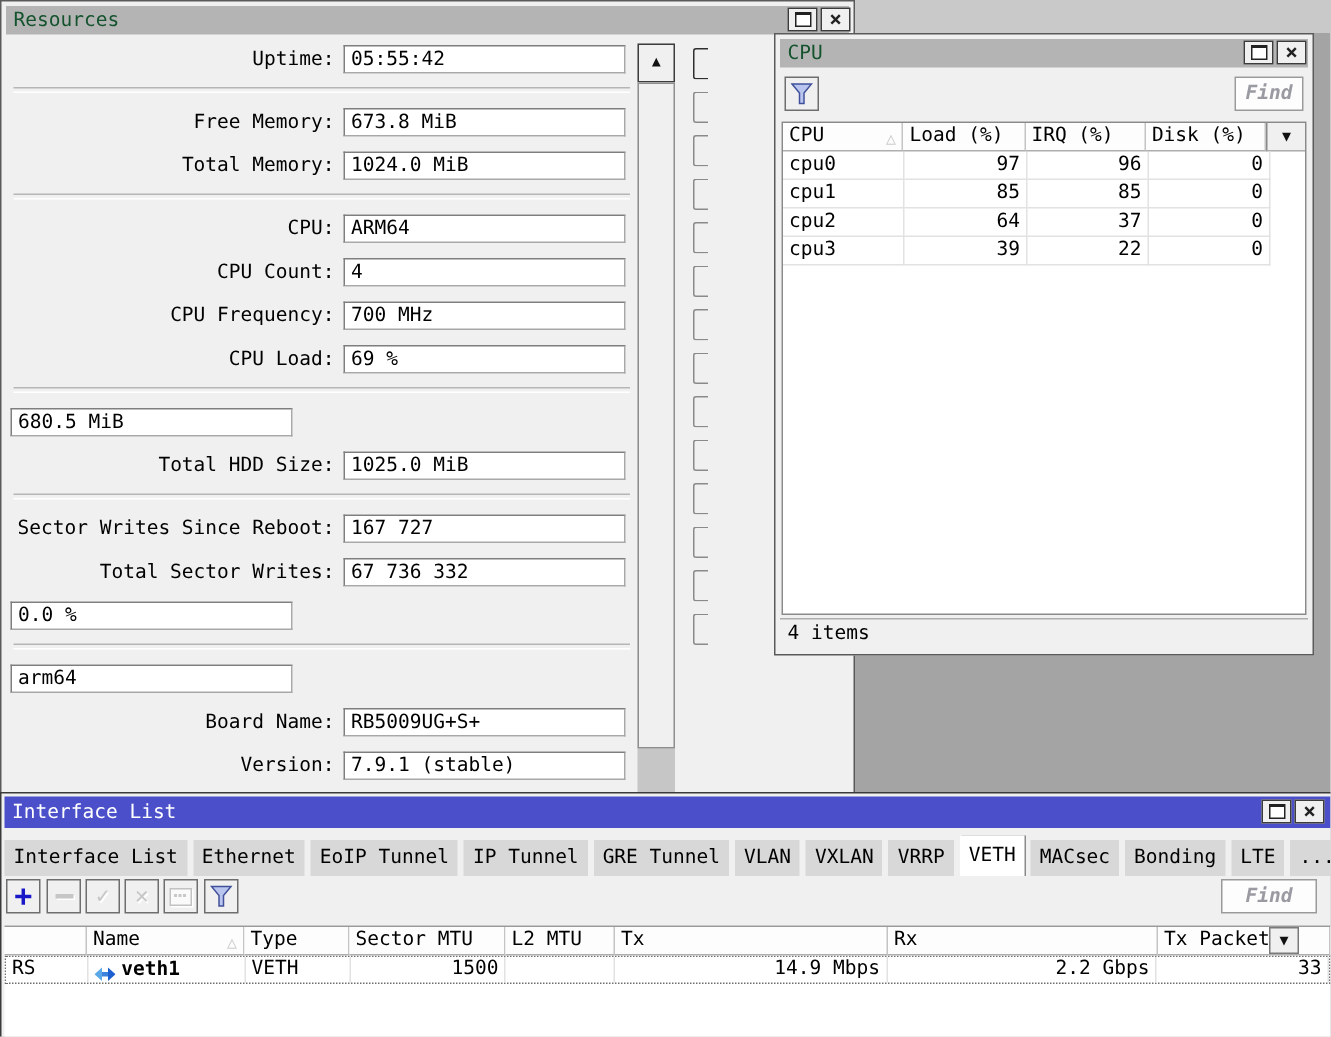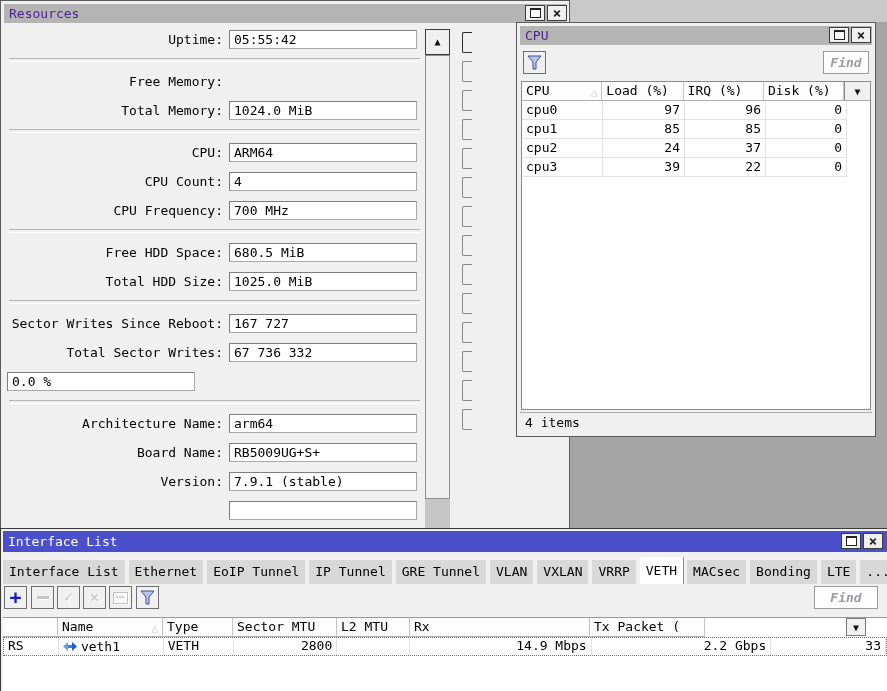--- a/index.html
+++ b/index.html
@@ -8,21 +8,21 @@
     background:#a4a4a4;
     font-family:"DejaVu Sans Mono","Liberation Mono",monospace;
     font-size:13px;color:#000;
     -webkit-font-smoothing:none;
   }
   .top-strip{position:absolute;left:560px;top:0;width:327px;height:22px;background:#c9c9c9;}
 
   
   .win{position:absolute;box-sizing:border-box;background:#f0f0f0;border:1px solid #5a5a5a;}
   .titlebar{position:absolute;left:3px;right:3px;top:3px;height:19px;line-height:19px;
-            padding-left:5px;color:#4c1d95;overflow:hidden;}
+            padding-left:5px;color:#14532d;overflow:hidden;}
   .titlebar.gray{background:#b4b4b4;}
   .titlebar.blue{color:#fff;}
   .tbtns{position:absolute;top:1px;right:1px;display:flex;gap:2px;}
   .tbtn{width:20px;height:16px;background:#f0f0f0;border:1px solid #3c3c3c;
         display:flex;align-items:center;justify-content:center;padding:0;
         font-family:inherit;color:#222;box-sizing:border-box;}
   .glyph-max{display:inline-block;width:9px;height:7px;border:1px solid #222;border-top:2px solid #222;background:#fff;}
   .glyph-close{font-size:14px;font-weight:bold;line-height:1;}
 
   
@@ -87,21 +87,21 @@
              box-shadow:1px 1px 0 #fff;position:relative;}
   .icon-note span{position:absolute;left:2px;top:3px;width:8px;border-top:2px dotted #c8c8c8;}
   #ifl-table{position:absolute;left:2px;right:2px;top:88px;bottom:2px;background:#fff;border-top:1px solid #9a9a9a;overflow:hidden;}
   .ifl-c0{width:55px;} .ifl-c1{width:105px;} .ifl-c2{width:70px;} .ifl-c3{width:104px;}
   .ifl-c4{width:73px;} .ifl-c5{width:182px;} .ifl-c6{width:180px;} .ifl-c7{width:115px;}
   .ifl-row{display:flex;height:19px;border:1px dotted #6e6e6e;box-sizing:border-box;}
   .ifl-row .gc{height:17px;line-height:16px;border-bottom:none;}
   #ifl-colbtn{position:absolute;left:843px;top:0;width:20px;height:18px;background:#f0f0f0;
               border:1px solid #7a7a7a;box-sizing:border-box;display:flex;align-items:center;justify-content:center;
               font-size:10px;color:#111;}
-  .name-cell{display:flex;align-items:center;gap:4px;}
+  .name-cell{display:flex;align-items:flex-end;gap:4px;font-weight:bold;}
   .veth-ico{flex:0 0 auto;display:inline-flex;}
 </style>
 </head>
 <body>
 
 <div class="top-strip"></div>
 
 <section class="win" id="win-resources">
   <div class="titlebar gray" style="background: rgb(180, 180, 180);">
     <span>Resources</span>
@@ -115,62 +115,65 @@
       </button>
   </span>
   <div id="res-form">
       <div class="res-row">
         <span class="res-label">Uptime:</span>
         <div class="res-value">05:55:42</div>
       </div>
       <div class="res-separator"></div>
       <div class="res-row">
         <span class="res-label">Free Memory:</span>
+        <div class="res-value">673.8 MiB</div>
       </div>
       <div class="res-row">
         <span class="res-label">Total Memory:</span>
         <div class="res-value">1024.0 MiB</div>
       </div>
       <div class="res-separator"></div>
       <div class="res-row">
         <span class="res-label">CPU:</span>
         <div class="res-value">ARM64</div>
       </div>
       <div class="res-row">
         <span class="res-label">CPU Count:</span>
         <div class="res-value">4</div>
       </div>
       <div class="res-row">
         <span class="res-label">CPU Frequency:</span>
         <div class="res-value">700 MHz</div>
       </div>
-      <div class="res-separator"></div>
-      <div class="res-row">
-        <span class="res-label">Free HDD Space:</span>
+      <div class="res-row">
+        <span class="res-label">CPU Load:</span>
+        <div class="res-value">69 %</div>
+      </div>
+      <div class="res-separator"></div>
+      <div class="res-row">
         <div class="res-value">680.5 MiB</div>
       </div>
       <div class="res-row">
         <span class="res-label">Total HDD Size:</span>
         <div class="res-value">1025.0 MiB</div>
       </div>
       <div class="res-separator"></div>
       <div class="res-row">
         <span class="res-label">Sector Writes Since Reboot:</span>
         <div class="res-value">167 727</div>
       </div>
       <div class="res-row">
         <span class="res-label">Total Sector Writes:</span>
         <div class="res-value">67 736 332</div>
       </div>
       <div class="res-row">
         <div class="res-value">0.0 %</div>
       </div>
       <div class="res-separator"></div>
       <div class="res-row">
-        <span class="res-label">Architecture Name:</span>
         <div class="res-value">arm64</div>
       </div>
       <div class="res-row">
         <span class="res-label">Board Name:</span>
         <div class="res-value">RB5009UG+S+</div>
       </div>
       <div class="res-row">
         <span class="res-label">Version:</span>
         <div class="res-value">7.9.1 (stable)</div>
       </div>
@@ -237,21 +240,21 @@
           <div class="gc cpu-c3 al-r">0</div>
         </div>
         <div class="grid-row">
           <div class="gc cpu-c0 al-l">cpu1</div>
           <div class="gc cpu-c1 al-r">85</div>
           <div class="gc cpu-c2 al-r">85</div>
           <div class="gc cpu-c3 al-r">0</div>
         </div>
         <div class="grid-row">
           <div class="gc cpu-c0 al-l">cpu2</div>
-          <div class="gc cpu-c1 al-r">24</div>
+          <div class="gc cpu-c1 al-r">64</div>
           <div class="gc cpu-c2 al-r">37</div>
           <div class="gc cpu-c3 al-r">0</div>
         </div>
         <div class="grid-row">
           <div class="gc cpu-c0 al-l">cpu3</div>
           <div class="gc cpu-c1 al-r">39</div>
           <div class="gc cpu-c2 al-r">22</div>
           <div class="gc cpu-c3 al-r">0</div>
         </div>
       </div>
@@ -314,33 +317,34 @@
     <div class="findbtn" id="ifl-find">Find</div>
   </div>
 
   <div id="ifl-table">
     <div class="grid-head" id="ifl-head">
         <div class="ghc ifl-c0 al-l"></div>
         <div class="ghc ifl-c1 al-l">Name<span class="sort-tri">△</span></div>
         <div class="ghc ifl-c2 al-l">Type</div>
         <div class="ghc ifl-c3 al-l">Sector MTU</div>
         <div class="ghc ifl-c4 al-l">L2 MTU</div>
+        <div class="ghc ifl-c5 al-l">Tx</div>
         <div class="ghc ifl-c6 al-l">Rx</div>
         <div class="ghc ifl-c7 al-l">Tx Packet (</div>
       </div>
     <div id="ifl-body">
         <div class="ifl-row">
           <div class="gc ifl-c0 al-l">RS</div>
           <div class="gc ifl-c1 al-l name-cell"><span class="veth-ico"><svg width="14" height="11" viewBox="0 0 14 11">
                 <polygon points="0,5.5 5,1 5,10" fill="#5aa7e8"></polygon>
                 <rect x="5" y="4" width="4" height="3" fill="#3b82dc"></rect>
                 <polygon points="14,5.5 9,1 9,10" fill="#1b5fd0"></polygon>
               </svg></span><span>veth1</span></div>
           <div class="gc ifl-c2 al-l">VETH</div>
-          <div class="gc ifl-c3 al-r">2800</div>
+          <div class="gc ifl-c3 al-r">1500</div>
           <div class="gc ifl-c4 al-l"></div>
           <div class="gc ifl-c5 al-r">14.9 Mbps</div>
           <div class="gc ifl-c6 al-r">2.2 Gbps</div>
           <div class="gc ifl-c7 al-r">33</div>
         </div>
       </div>
     <div id="ifl-colbtn">
         <span>▼</span>
       </div>
   </div>

